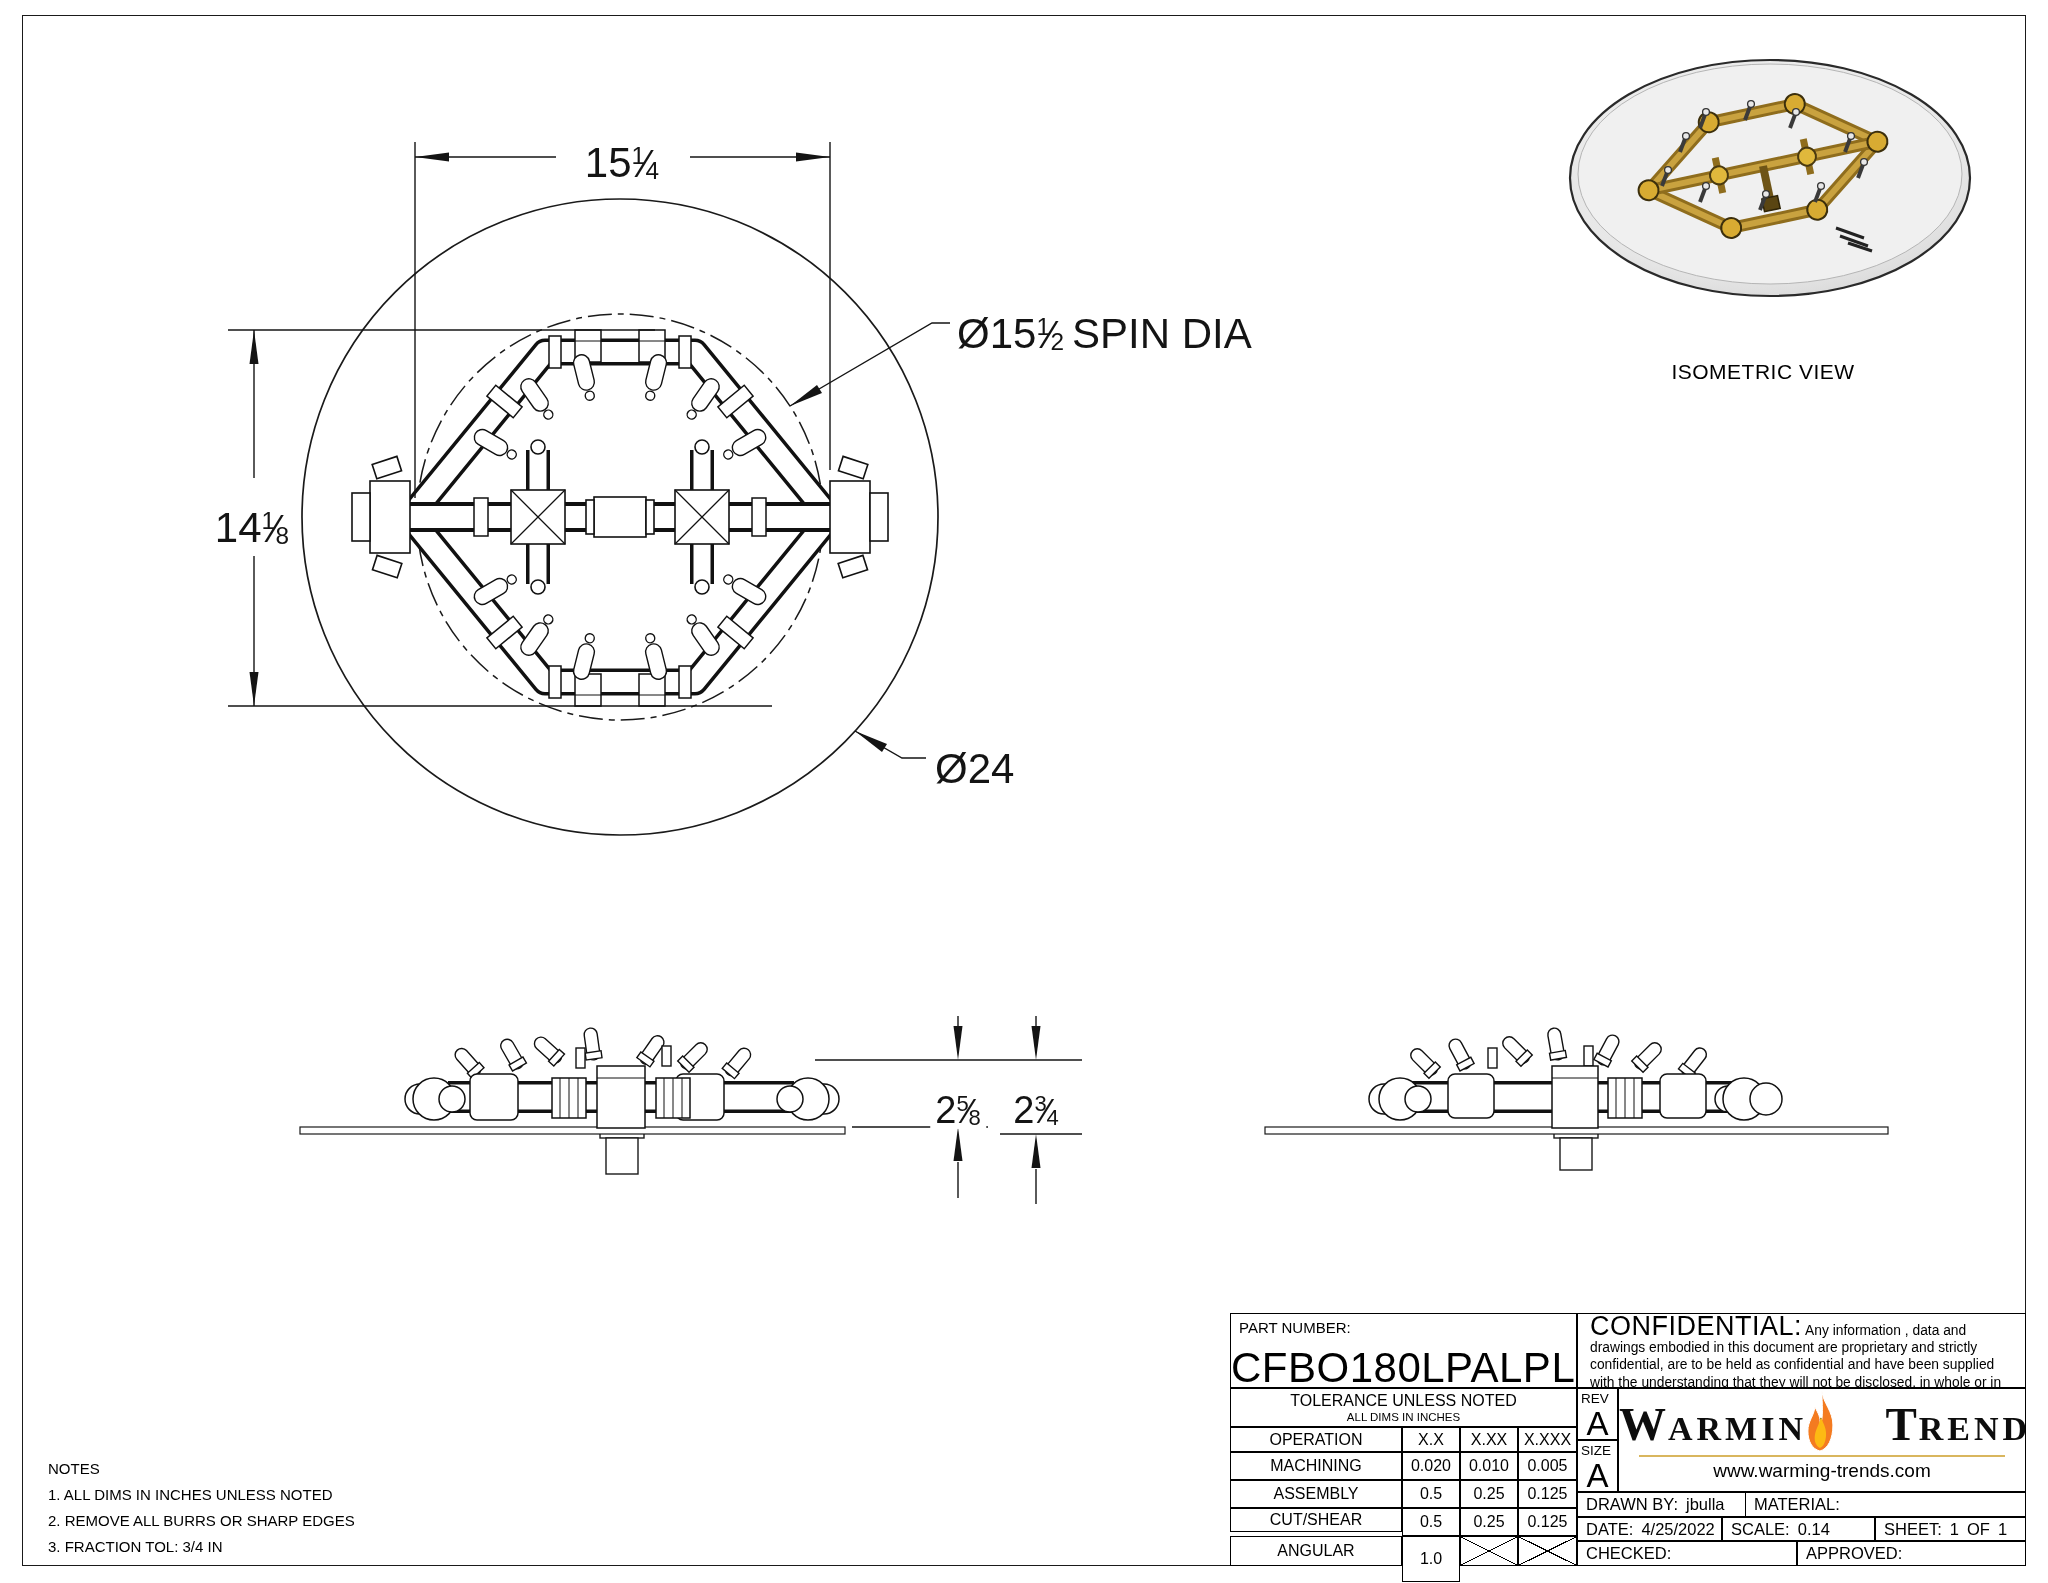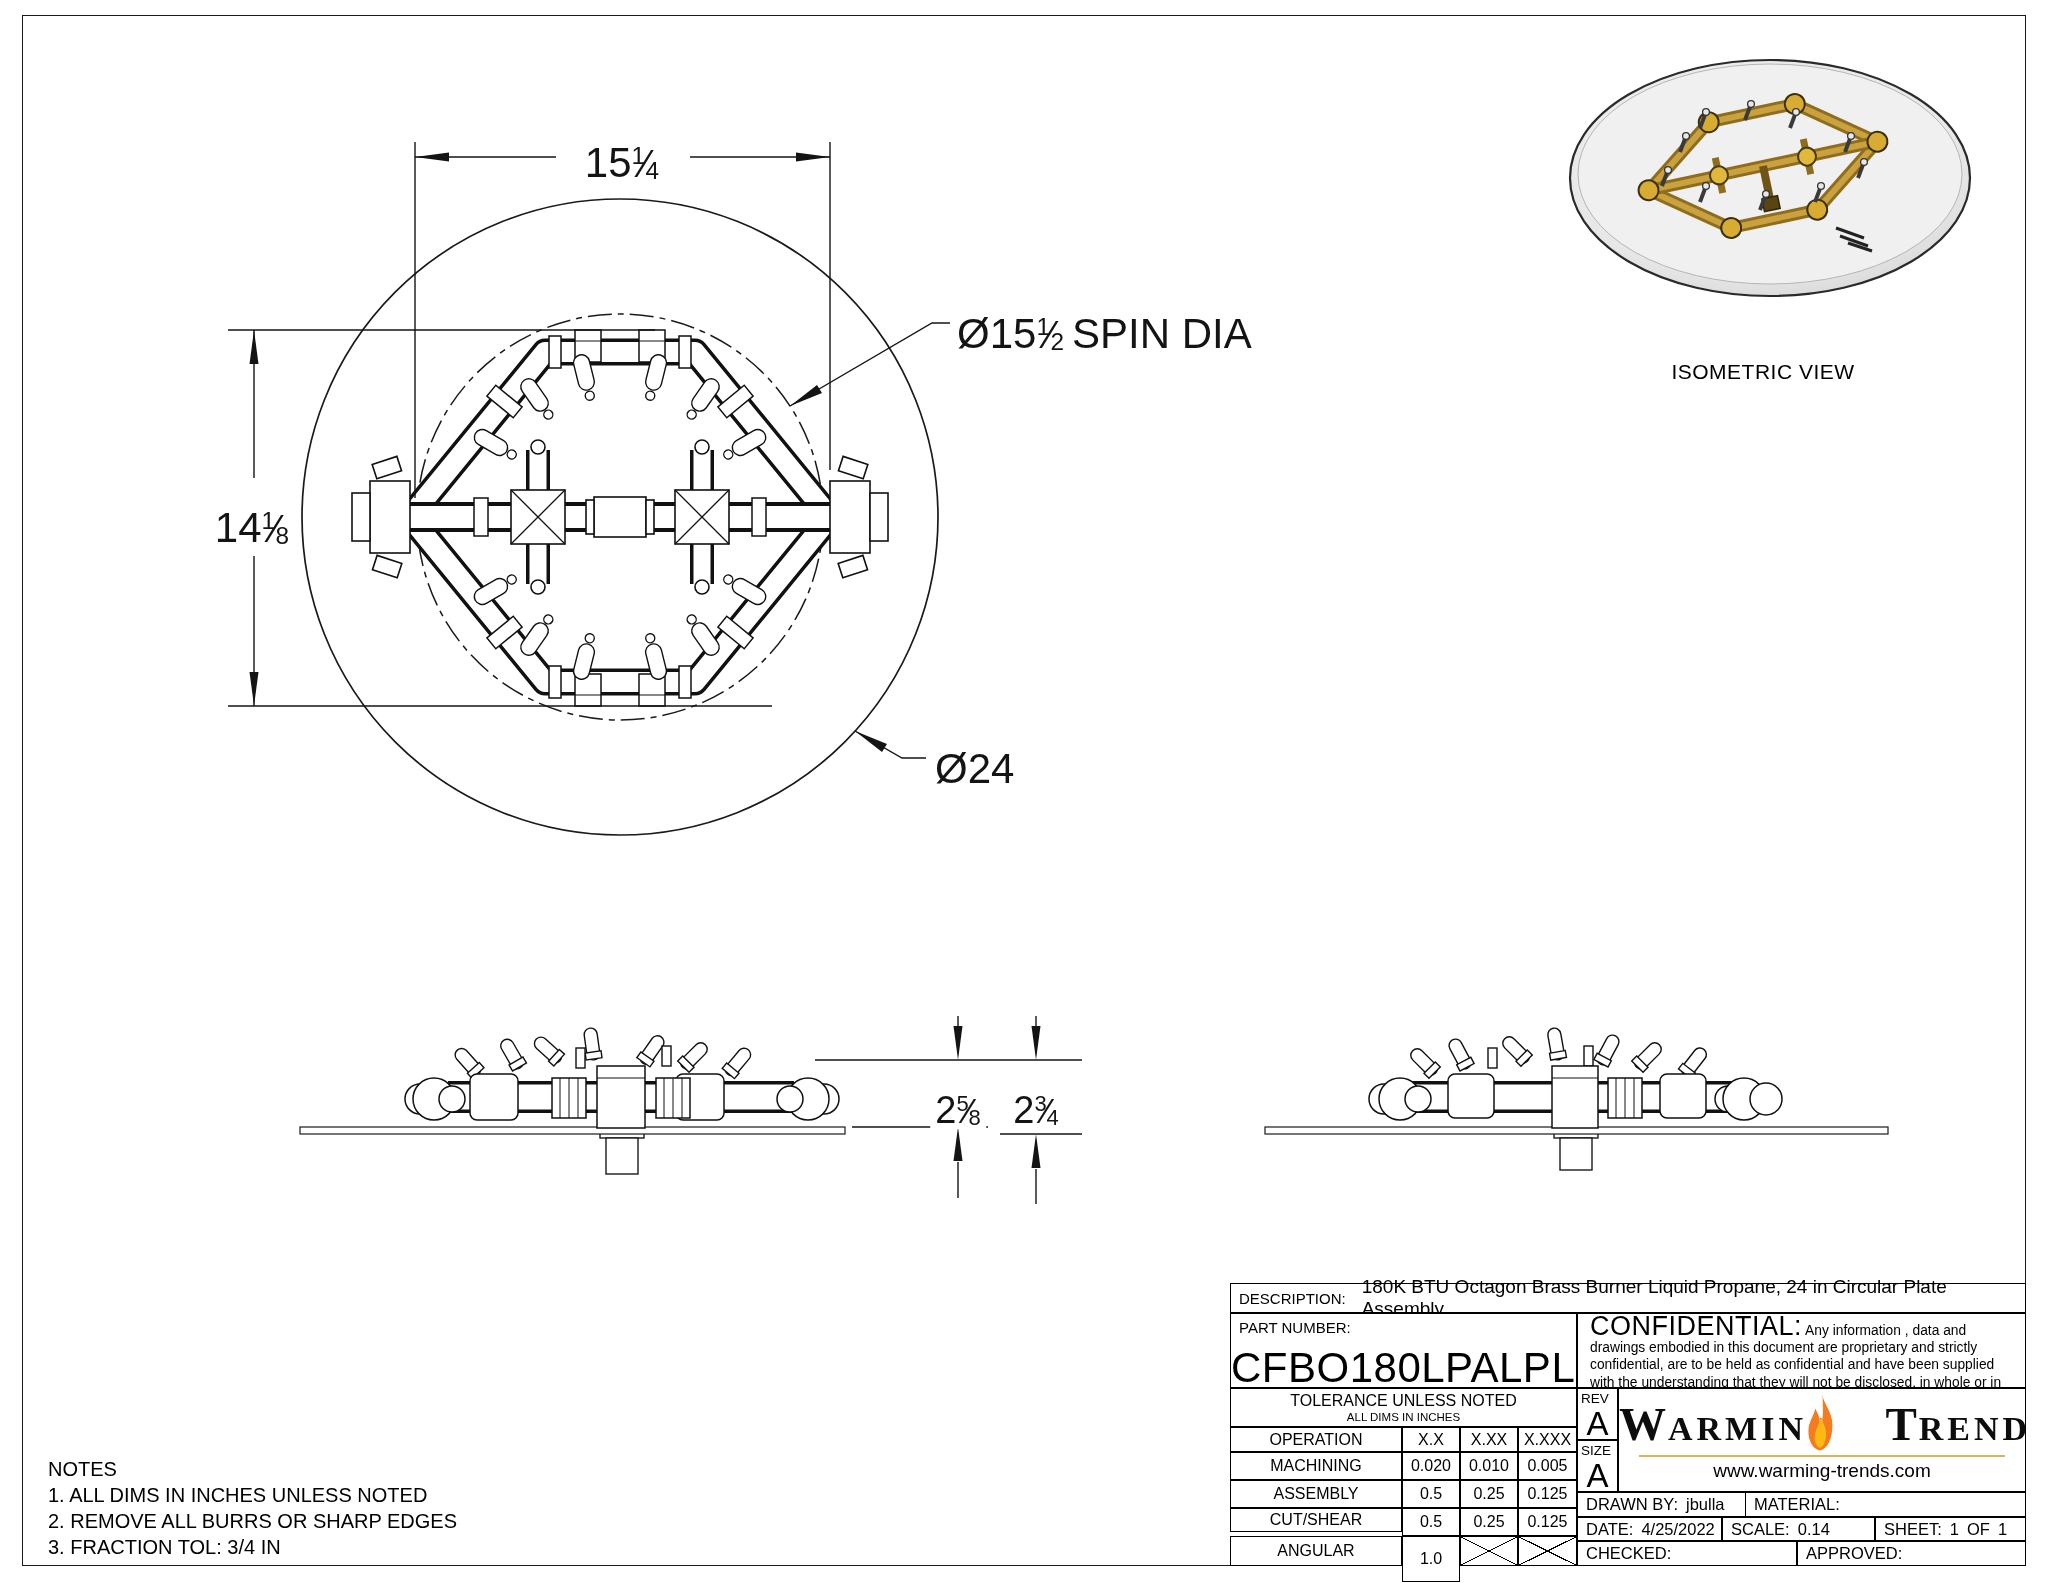--- a/index.html
+++ b/index.html
@@ -14,21 +14,21 @@
   .dim-lg{font-size:42px;}
   .dim-md{font-size:38px;}
   .ctr{transform:translate(-50%,-50%);}
   .vctr{transform:translate(0,-50%);}
   .fnum{font-size:.58em;vertical-align:.52em;}
   .fsl{font-size:.92em;margin:0 -3px;}
   .fden{font-size:.58em;vertical-align:-.1em;}
   .sfx{margin-left:8px;}
 
   
-  #notes{left:48px;top:1456px;font-size:20px;line-height:26px;color:#000;}
+  #notes{left:48px;top:1456px;font-size:15px;line-height:26px;color:#000;}
 
   
   #iso-caption{left:1763px;top:372px;font-size:21px;transform:translate(-50%,-50%);letter-spacing:.5px;}
 
   
   #tb{left:1230px;top:1283px;width:796px;height:283px;}
   .cell{position:absolute;border:1.2px solid #000;box-sizing:border-box;background:#fff;}
   .tb-label{font-size:15px;}
   .desc-row{display:flex;align-items:center;gap:16px;padding-left:8px;}
   .desc-val{font-size:19px;}
@@ -429,24 +429,20 @@
 
 <div class="abs" id="notes">
   <div>NOTES</div>
   <div>1. ALL DIMS IN INCHES UNLESS NOTED</div>
   <div>2. REMOVE ALL BURRS OR SHARP EDGES</div>
   <div>3. FRACTION TOL: 3/4 IN</div>
 </div>
 
 <div class="abs" id="tb">
 
-  <div class="cell desc-row" style="left:0;top:0;width:796px;height:30px">
-    <span class="tb-label">DESCRIPTION:</span>
-    <span class="desc-val">180K BTU Octagon Brass Burner Liquid Propane, 24 in Circular Plate Assembly</span>
-  </div>
 
   <div class="cell" style="left:0;top:30px;width:347px;height:75px">
     <div class="pn-label">PART NUMBER:</div>
     <div class="pn-val">CFBO180LPALPL24C</div>
   </div>
 
   <div class="cell" style="left:347px;top:30px;width:449px;height:75px">
     <div class="conf">
       <span class="conf-h">CONFIDENTIAL:</span>
       <span>Any information , data and drawings embodied in this document are proprietary and strictly confidential, are to be held as confidential and have been supplied with the understanding that they will not be disclosed, in whole or in part or in any form, to third parties without the prior written consent of Warming Trends, LLC.</span>

